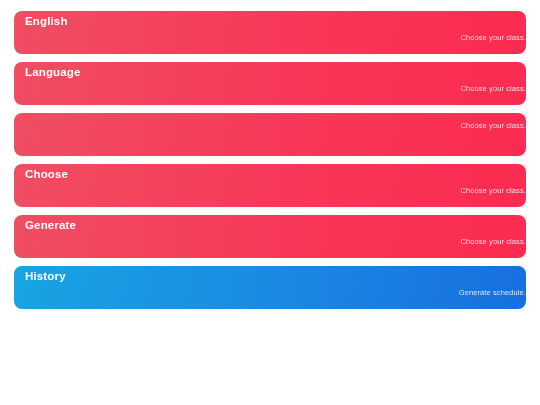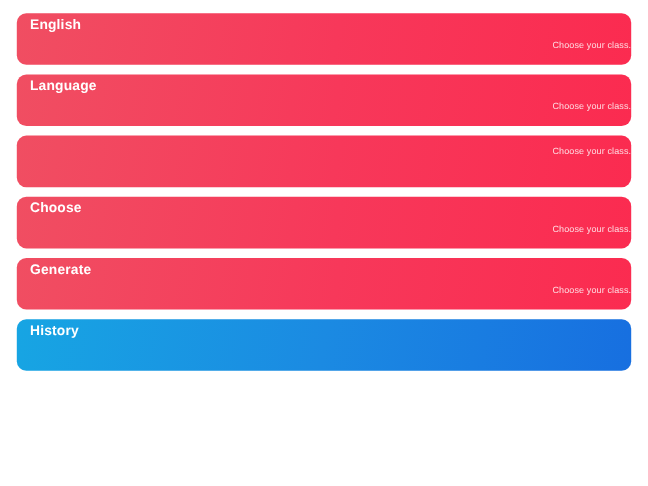--- a/index.html
+++ b/index.html
@@ -84,14 +84,15 @@
     <div class="card subject">
       <span class="card-title">Choose</span>
       <span class="card-subtitle">Choose your class.</span>
     </div>
     <div class="card subject">
       <span class="card-title">Generate</span>
       <span class="card-subtitle">Choose your class.</span>
     </div>
     <div class="card generate">
       <span class="card-title">History</span>
+      <span class="card-subtitle">Generate schedule.</span>
     </div>
   </div>
 
 </body></html>

